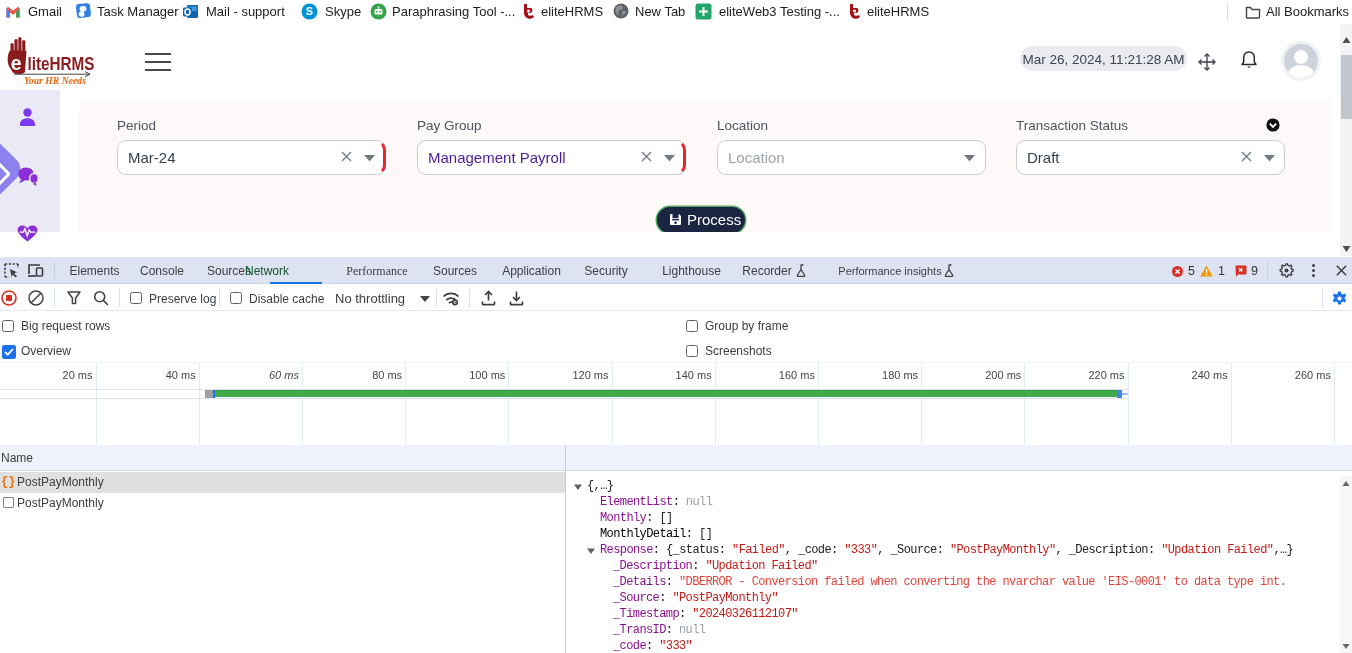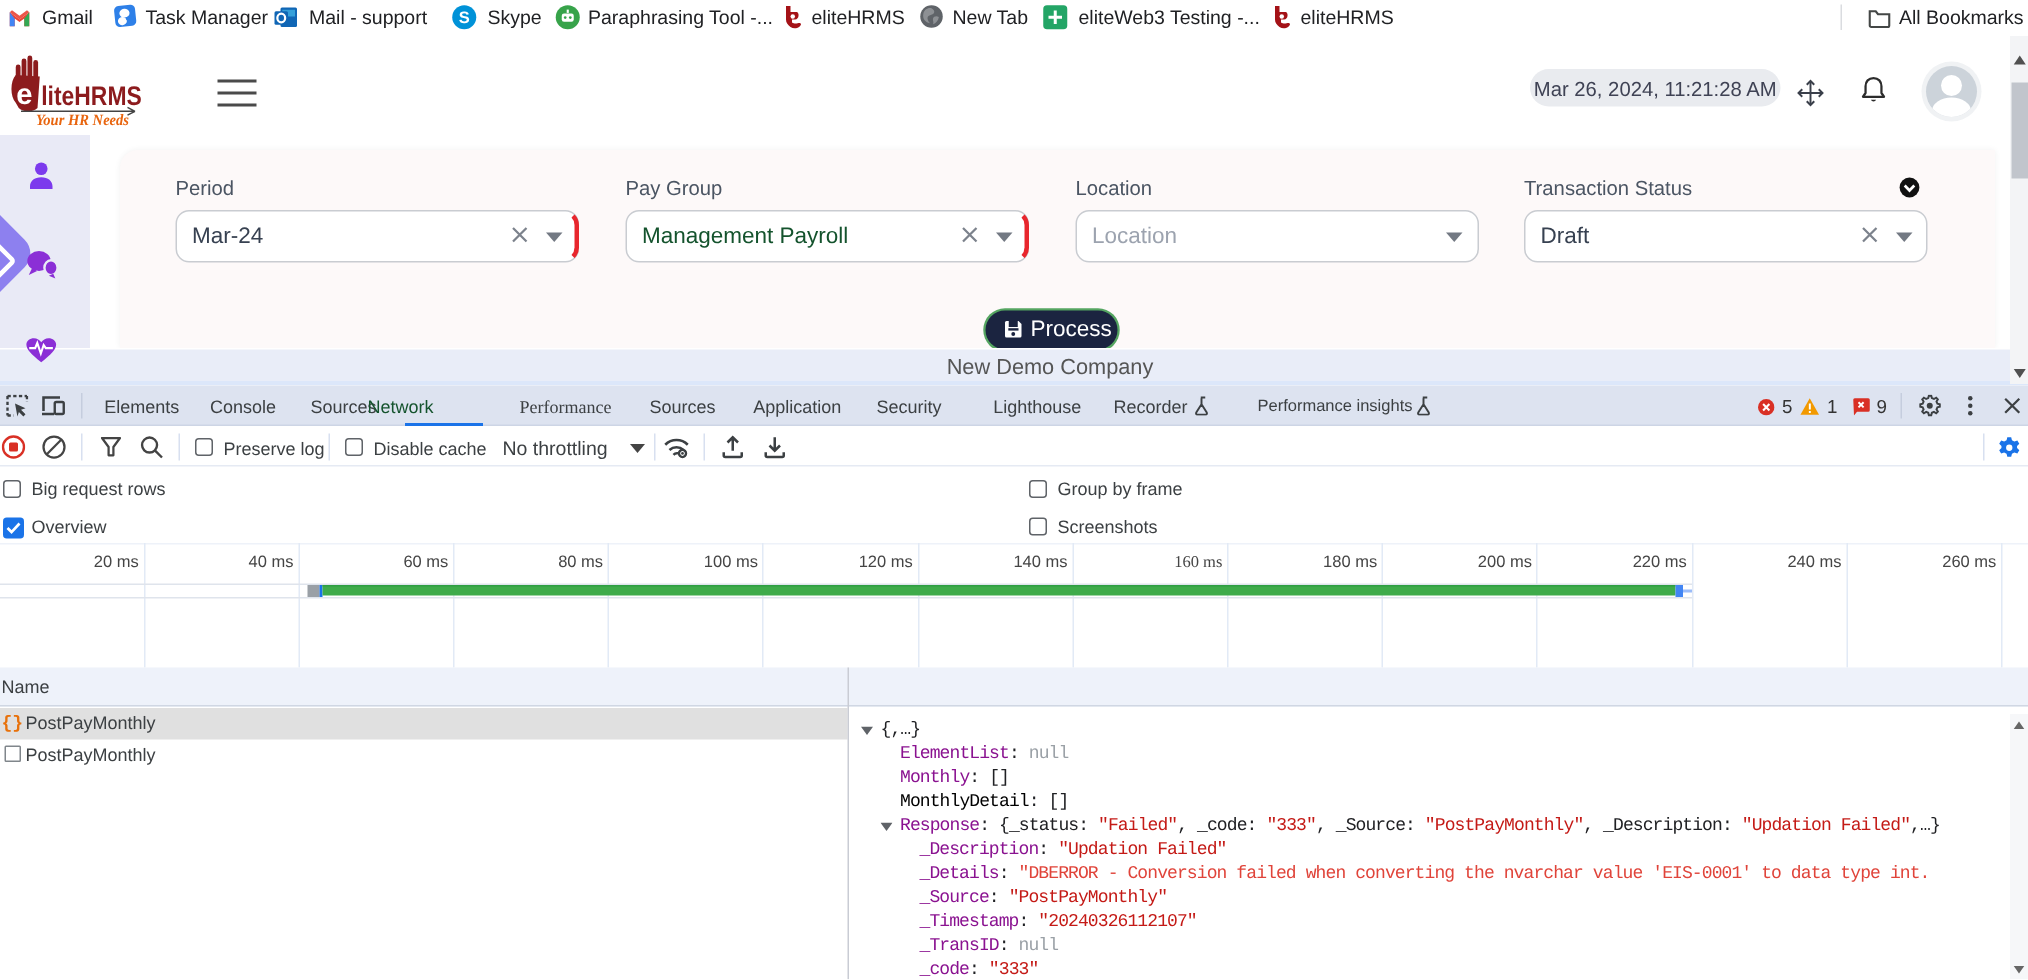--- a/index.html
+++ b/index.html
@@ -168,21 +168,21 @@
       <div class="abs" style="left:48px;top:49px;font-size:15px;color:#374151;">Mar-24</div>
       <svg class="abs" style="left:260px;top:50px;" width="13" height="13" viewBox="0 0 13 13">
           <path d="M2 2 L11 11 M11 2 L2 11" stroke="#7c828c" stroke-width="1.5"></path>
         </svg>
       <svg class="abs" style="left:283px;top:54px;" width="13" height="8" viewBox="0 0 13 8">
           <path d="M1 1 L6.5 7.3 L12 1 z" fill="#737983"></path>
         </svg>
       <div class="abs" style="left:37px;top:40px;width:269px;height:35px;border:3px solid transparent;border-right:3px solid #e8262d;border-radius:10px;"></div>
 
       <div class="abs" style="left:337px;top:40px;width:269px;height:35px;background:#fff;border:1px solid #c9ccd1;border-radius:9px;"></div>
-      <div class="abs" style="left:348px;top:49px;font-size:15px;color:#14532d;text-align:center;">Management Payroll</div>
+      <div class="abs" style="left:348px;top:49px;font-size:15px;color:#4c1d95;text-align:center;">Management Payroll</div>
       <svg class="abs" style="left:560px;top:50px;" width="13" height="13" viewBox="0 0 13 13">
           <path d="M2 2 L11 11 M11 2 L2 11" stroke="#7c828c" stroke-width="1.5"></path>
         </svg>
       <svg class="abs" style="left:583px;top:54px;" width="13" height="8" viewBox="0 0 13 8">
           <path d="M1 1 L6.5 7.3 L12 1 z" fill="#737983"></path>
         </svg>
       <div class="abs" style="left:337px;top:40px;width:269px;height:35px;border:3px solid transparent;border-right:3px solid #e8262d;border-radius:10px;"></div>
 
       <div class="abs" style="left:637px;top:40px;width:269px;height:35px;background:#fff;border:1px solid #c9ccd1;border-radius:9px;"></div>
       <div class="abs" style="left:648px;top:49px;font-size:15px;color:#9ca3af;">Location</div>
@@ -218,24 +218,20 @@
     <svg class="abs" style="left:2px;top:221px;" width="9" height="8" viewBox="0 0 9 8">
         <path d="M4.5 7 L8.5 1 L0.5 1 z" fill="#505050"></path>
       </svg>
   </div>
 
   <svg class="abs" style="left:17px;top:225px;z-index:5;" width="21" height="17" viewBox="0 0 22 18">
     <path d="M11 17.5 C4 12 0.5 8.5 0.5 5 C0.5 2.3 3 0.5 5.8 0.5 C8 0.5 10 1.8 11 3.4 C12 1.8 14 0.5 16.2 0.5 C19 0.5 21.5 2.3 21.5 5 C21.5 8.5 18 12 11 17.5z" fill="#8b2fd6"></path>
     <path d="M2.5 7.5 h4.2 l1.5 -3.6 2.5 7.4 2 -6 1.5 2.2 h5" fill="none" stroke="#fff" stroke-width="1.5"></path>
   </svg>
 
-  <div class="abs" id="footband" style="left:0;top:233px;width:1352px;height:22px;background:#e9edf8;">
-    <div class="abs" style="left:24px;top:4px;width:1352px;text-align:center;font-size:14.5px;color:#555;">New Demo Company</div>
-    <div class="abs" style="left:0;top:21px;width:1352px;height:3px;background:#dce7fa;"></div>
-  </div>
 
   <div class="abs" id="devtools" style="left:0;top:257px;width:1352px;height:396px;background:#fff;">
 
     <div class="abs" style="left:0;top:0;width:1352px;height:27px;background:#dde3f0;border-bottom:1px solid #cdd5e5;">
 
       <svg class="abs" style="left:4px;top:6px;" width="15" height="15" viewBox="0 0 15 15">
         <path d="M1 1 h13 M1 1 v13 M1 14 h4 M14 1 v4" stroke="#3c4043" stroke-width="1.6" stroke-dasharray="2.2,1.6" fill="none"></path>
         <path d="M6 6 l7 3.2 -3 1 3 3 -1.4 1.4 -3 -3 -1 3z" fill="#3c4043"></path>
       </svg>
 
@@ -377,26 +373,26 @@
       <div class="abs" style="left:611.5px;top:105px;width:1px;height:83px;background:#e2eaf6;"></div>
       <div class="abs" style="left:714.7px;top:105px;width:1px;height:83px;background:#e2eaf6;"></div>
       <div class="abs" style="left:817.9px;top:105px;width:1px;height:83px;background:#e2eaf6;"></div>
       <div class="abs" style="left:921.1px;top:105px;width:1px;height:83px;background:#e2eaf6;"></div>
       <div class="abs" style="left:1024.3px;top:105px;width:1px;height:83px;background:#e2eaf6;"></div>
       <div class="abs" style="left:1127.5px;top:105px;width:1px;height:83px;background:#e2eaf6;"></div>
       <div class="abs" style="left:1230.7px;top:105px;width:1px;height:83px;background:#e2eaf6;"></div>
       <div class="abs" style="left:1333.9px;top:105px;width:1px;height:83px;background:#e2eaf6;"></div>
       <div class="abs" style="left:27.5px;top:112px;width:65px;text-align:right;font-size:11px;color:#454545;">20 ms</div>
       <div class="abs" style="left:130.7px;top:112px;width:65px;text-align:right;font-size:11px;color:#454545;">40 ms</div>
-      <div class="abs" style="left:233.9px;top:112px;width:65px;text-align:right;font-size:11px;color:#454545;">60 ms</div>
+      <div class="abs" style="left:233.9px;top:112px;width:65px;text-align:right;font-size:11px;color:#454545;font-style:italic;">60 ms</div>
       <div class="abs" style="left:337.1px;top:112px;width:65px;text-align:right;font-size:11px;color:#454545;">80 ms</div>
       <div class="abs" style="left:440.3px;top:112px;width:65px;text-align:right;font-size:11px;color:#454545;">100 ms</div>
       <div class="abs" style="left:543.5px;top:112px;width:65px;text-align:right;font-size:11px;color:#454545;">120 ms</div>
       <div class="abs" style="left:646.7px;top:112px;width:65px;text-align:right;font-size:11px;color:#454545;">140 ms</div>
-      <div class="abs" style="left:749.9px;top:112px;width:65px;text-align:right;font-size:11px;color:#454545;font-family:Liberation Serif, serif;">160 ms</div>
+      <div class="abs" style="left:749.9px;top:112px;width:65px;text-align:right;font-size:11px;color:#454545;">160 ms</div>
       <div class="abs" style="left:853.1px;top:112px;width:65px;text-align:right;font-size:11px;color:#454545;">180 ms</div>
       <div class="abs" style="left:956.3px;top:112px;width:65px;text-align:right;font-size:11px;color:#454545;">200 ms</div>
       <div class="abs" style="left:1059.5px;top:112px;width:65px;text-align:right;font-size:11px;color:#454545;">220 ms</div>
       <div class="abs" style="left:1162.7px;top:112px;width:65px;text-align:right;font-size:11px;color:#454545;">240 ms</div>
       <div class="abs" style="left:1265.9px;top:112px;width:65px;text-align:right;font-size:11px;color:#454545;">260 ms</div>
 
     <div class="abs" style="left:0;top:132px;width:1128px;height:1px;background:#dfe4ec;"></div>
     <div class="abs" style="left:0;top:141px;width:1128px;height:1px;background:#dfe4ec;"></div>
     <div class="abs" style="left:205px;top:133px;width:8px;height:8px;background:#9aa0a6;"></div>
     <div class="abs" style="left:213px;top:133px;width:2px;height:8px;background:#1a73e8;"></div>

